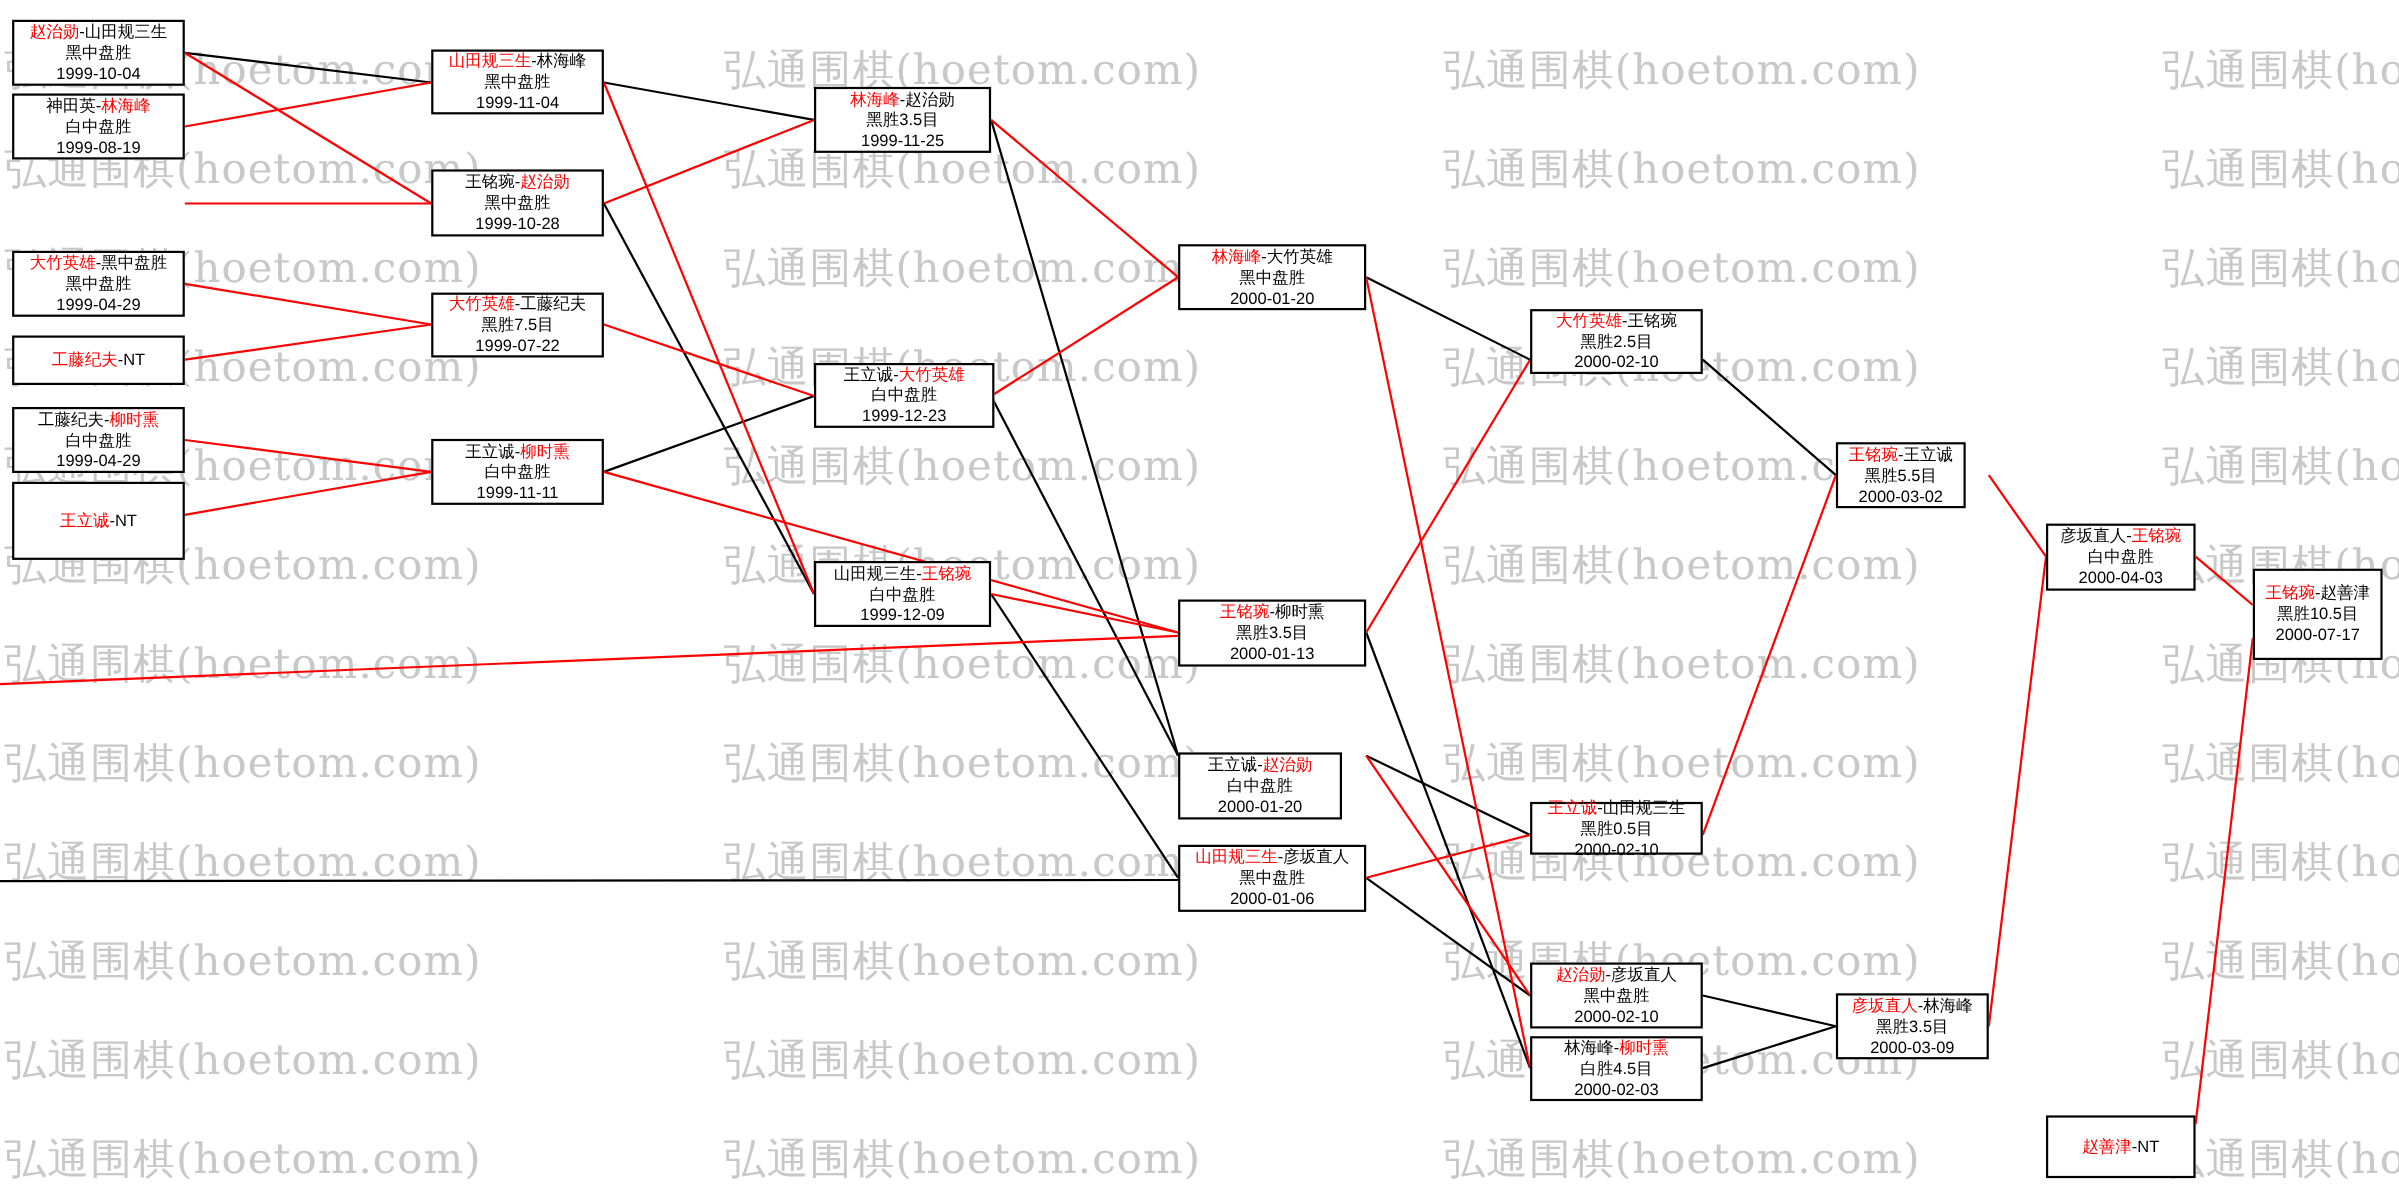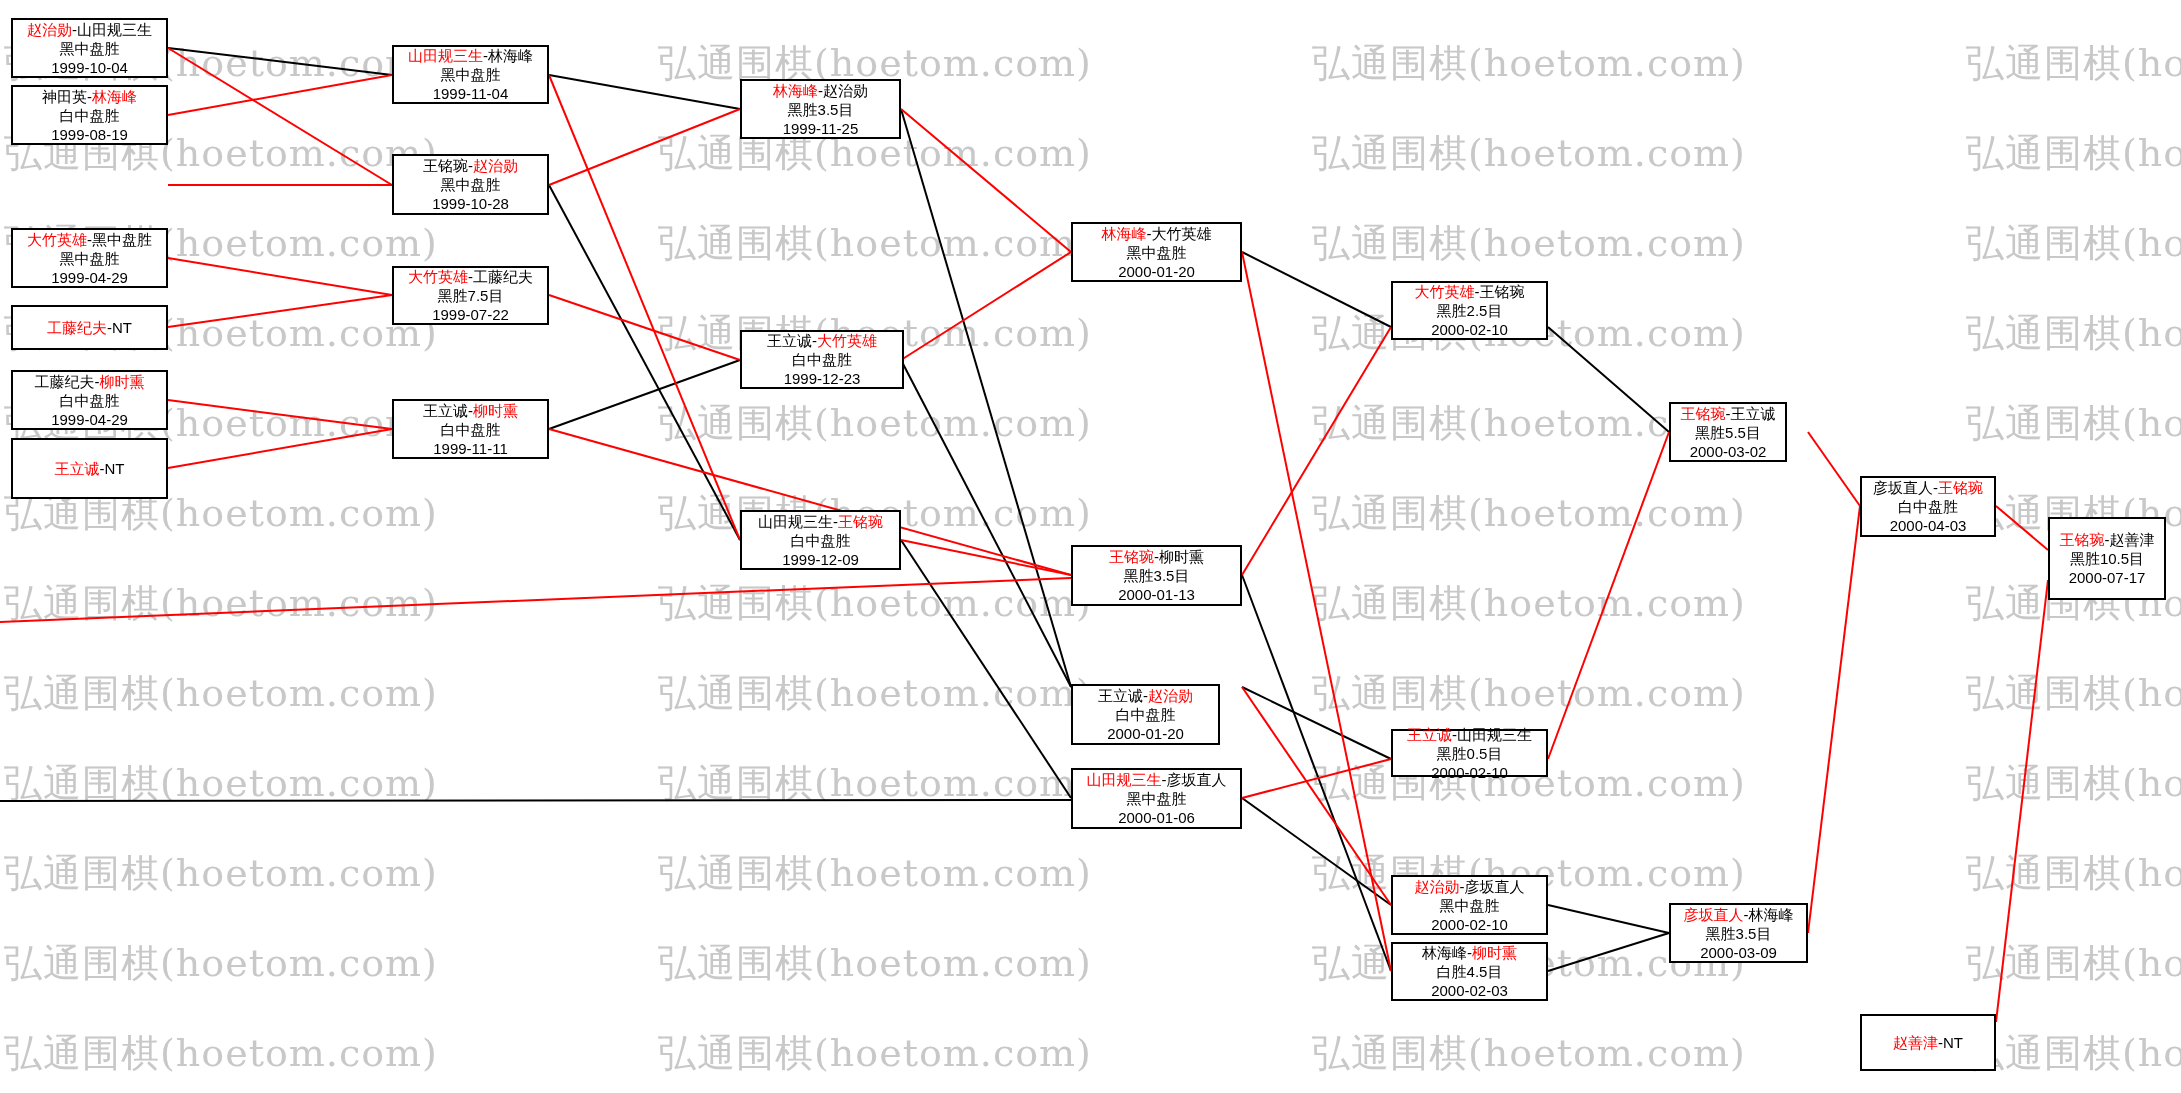--- a/index.html
+++ b/index.html
@@ -140,21 +140,21 @@
     <div class="dt">1999-04-29</div>
   </div>
   <div class="match" style="left:11px;top:305px;width:157px;height:45px">
     <div class="pl"><span class="w">工藤纪夫</span><span>-</span><span>NT</span></div>
   </div>
   <div class="match" style="left:11px;top:370px;width:157px;height:60px">
     <div class="pl"><span>工藤纪夫</span><span>-</span><span class="w">柳时熏</span></div>
     <div class="rs">白中盘胜</div>
     <div class="dt">1999-04-29</div>
   </div>
-  <div class="match" style="left:11px;top:438px;width:157px;height:61px">
+  <div class="match" style="left:11px;top:438px;width:157px;height:71px">
     <div class="pl"><span class="w">王立诚</span><span>-</span><span>NT</span></div>
   </div>
 
   <div class="match" style="left:392px;top:45px;width:157px;height:59px">
     <div class="pl"><span class="w">山田规三生</span><span>-</span><span>林海峰</span></div>
     <div class="rs">黑中盘胜</div>
     <div class="dt">1999-11-04</div>
   </div>
   <div class="match" style="left:392px;top:154px;width:157px;height:61px">
     <div class="pl"><span>王铭琬</span><span>-</span><span class="w">赵治勋</span></div>

